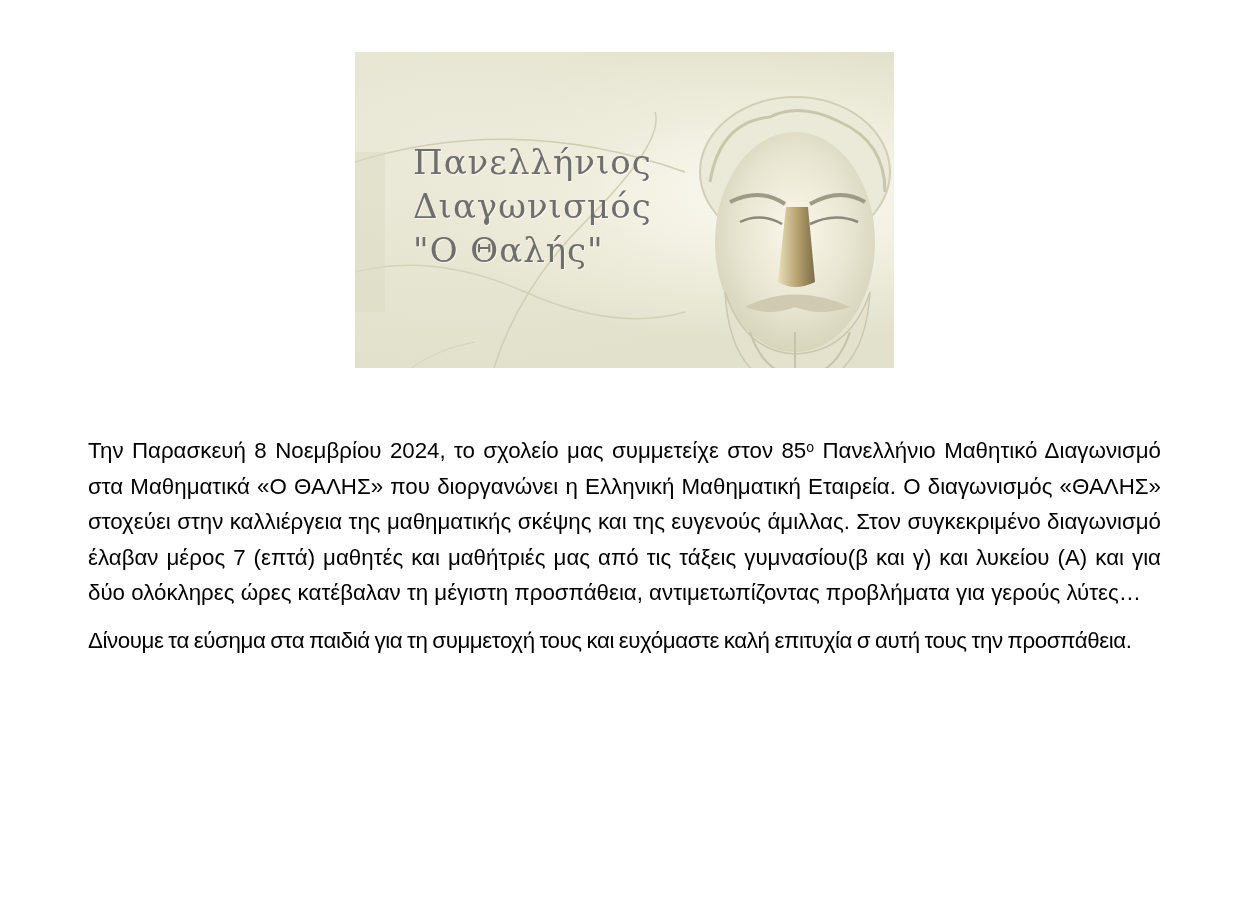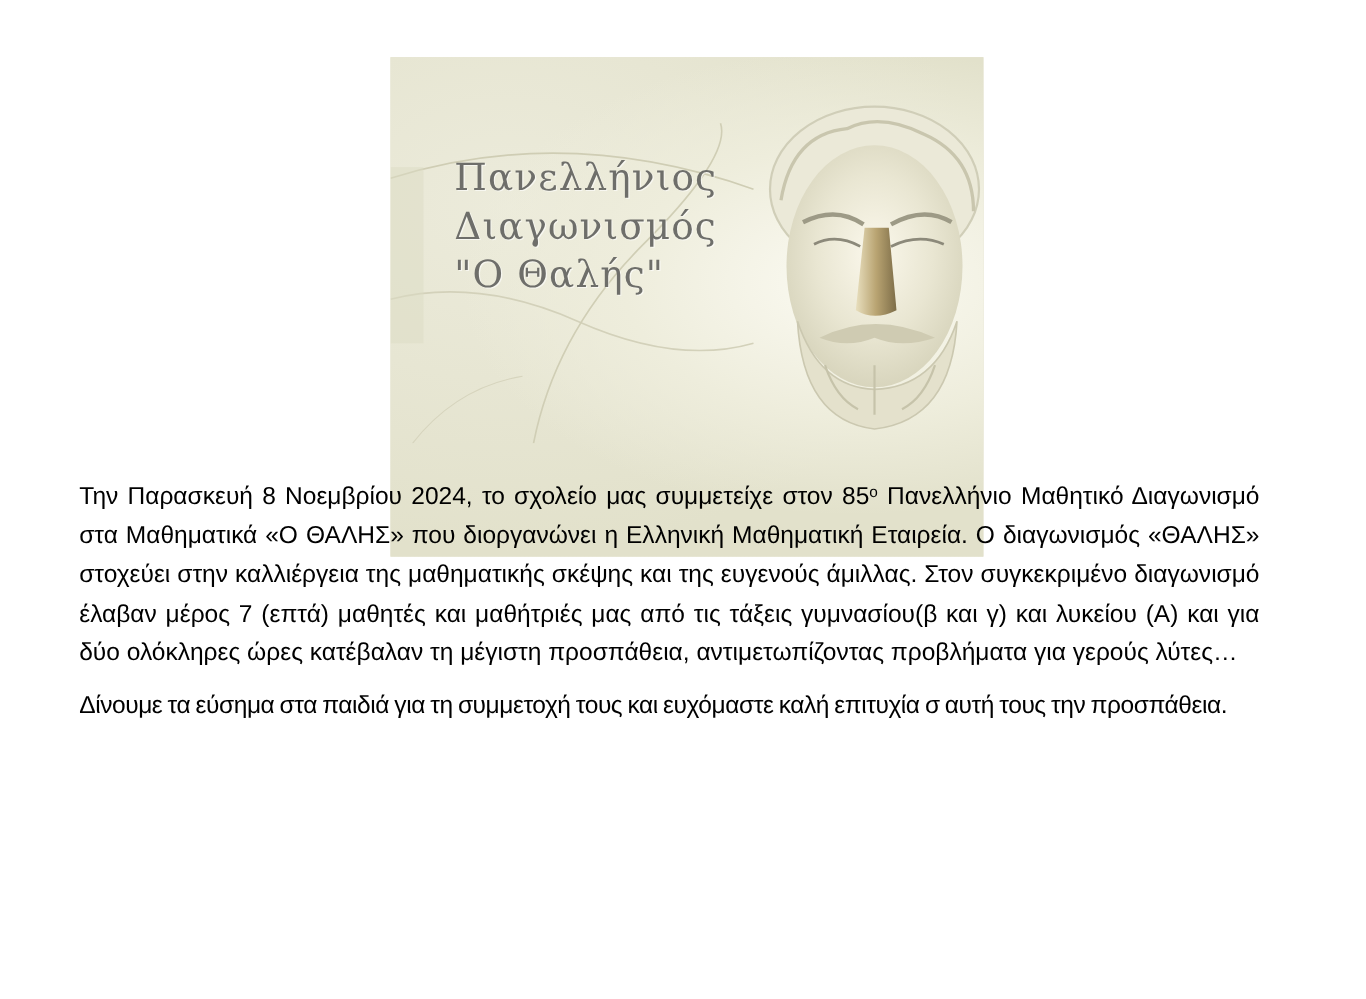--- a/index.html
+++ b/index.html
@@ -13,21 +13,21 @@
       position: relative;
       overflow: hidden;
       font-family: "Liberation Sans", "DejaVu Sans", sans-serif;
       color: #000000;
     }
     .banner {
       position: absolute;
       left: 355px;
       top: 52px;
       width: 539px;
-      height: 454px;
+      height: 316px;
       overflow: hidden;
       background:
         radial-gradient(ellipse at 78% 45%, #fbfaf2 0%, #eeeddc 35%, rgba(230,229,210,0) 60%),
         radial-gradient(ellipse at 20% 30%, #ecebdb 0%, #e2e1cb 70%),
         #e3e2cc;
     }
     .banner svg.bg-lines {
       position: absolute;
       left: 0; top: 0;
       width: 539px; height: 351px;
@@ -46,21 +46,21 @@
     .banner-title div { white-space: nowrap; }
     .bust {
       position: absolute;
       left: 335px;
       top: 40px;
       width: 210px;
       height: 300px;
     }
     .doc {
       position: absolute;
-      left: 72px;
+      left: 88px;
       top: 433px;
       width: 1073px;
       font-size: 22.3px;
       line-height: 35.6px;
     }
     .doc p {
       margin: 0;
       text-align: justify;
       text-align-last: left;
     }

